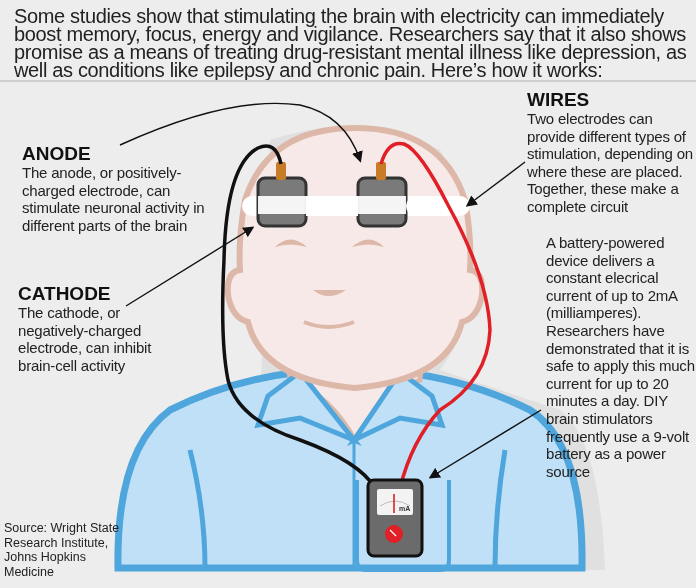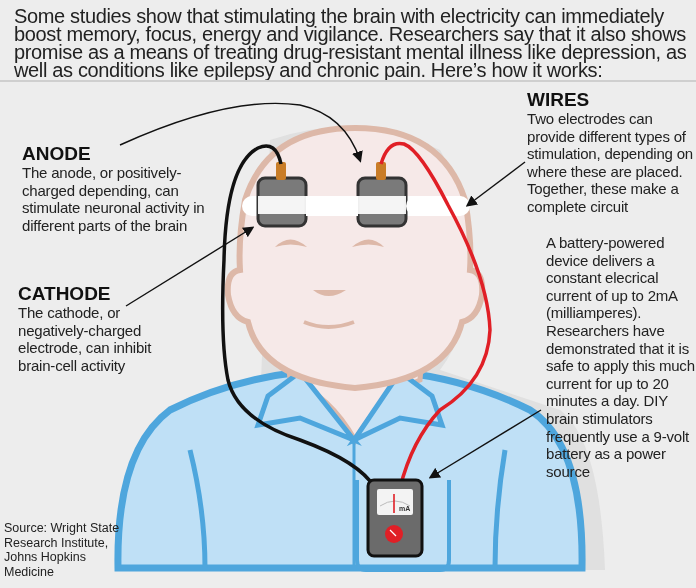--- a/index.html
+++ b/index.html
@@ -92,21 +92,21 @@
     </marker>
   </defs>
   <path d="M120 145 Q230 95 300 105 Q345 115 360 160" stroke="#111" stroke-width="1.4" fill="none" marker-end="url(#ah)"></path>
   <path d="M126 306 L252 228" stroke="#111" stroke-width="1.4" fill="none" marker-end="url(#ah)"></path>
   <path d="M525 162 L468 205" stroke="#111" stroke-width="1.4" fill="none" marker-end="url(#ah)"></path>
   <path d="M541 410 L431 477" stroke="#111" stroke-width="1.4" fill="none" marker-end="url(#ah)"></path>
 </svg>
 
 <div class="callout" style="left:22px; top:143px; width:200px;">
   <div class="title">ANODE</div>
-  <div>The anode, or positively-charged depending, can stimulate neuronal activity in different parts of the brain</div>
+  <div>The anode, or positively-charged electrode, can stimulate neuronal activity in different parts of the brain</div>
 </div>
 
 <div class="callout" style="left:18px; top:283px; width:160px;">
   <div class="title">CATHODE</div>
   <div>The cathode, or negatively-charged electrode, can inhibit brain-cell activity</div>
 </div>
 
 <div class="callout" style="left:527px; top:89px; width:172px;">
   <div class="title">WIRES</div>
   <div>Two electrodes can provide different types of stimulation, depending on where these are placed. Together, these make a complete circuit</div>

